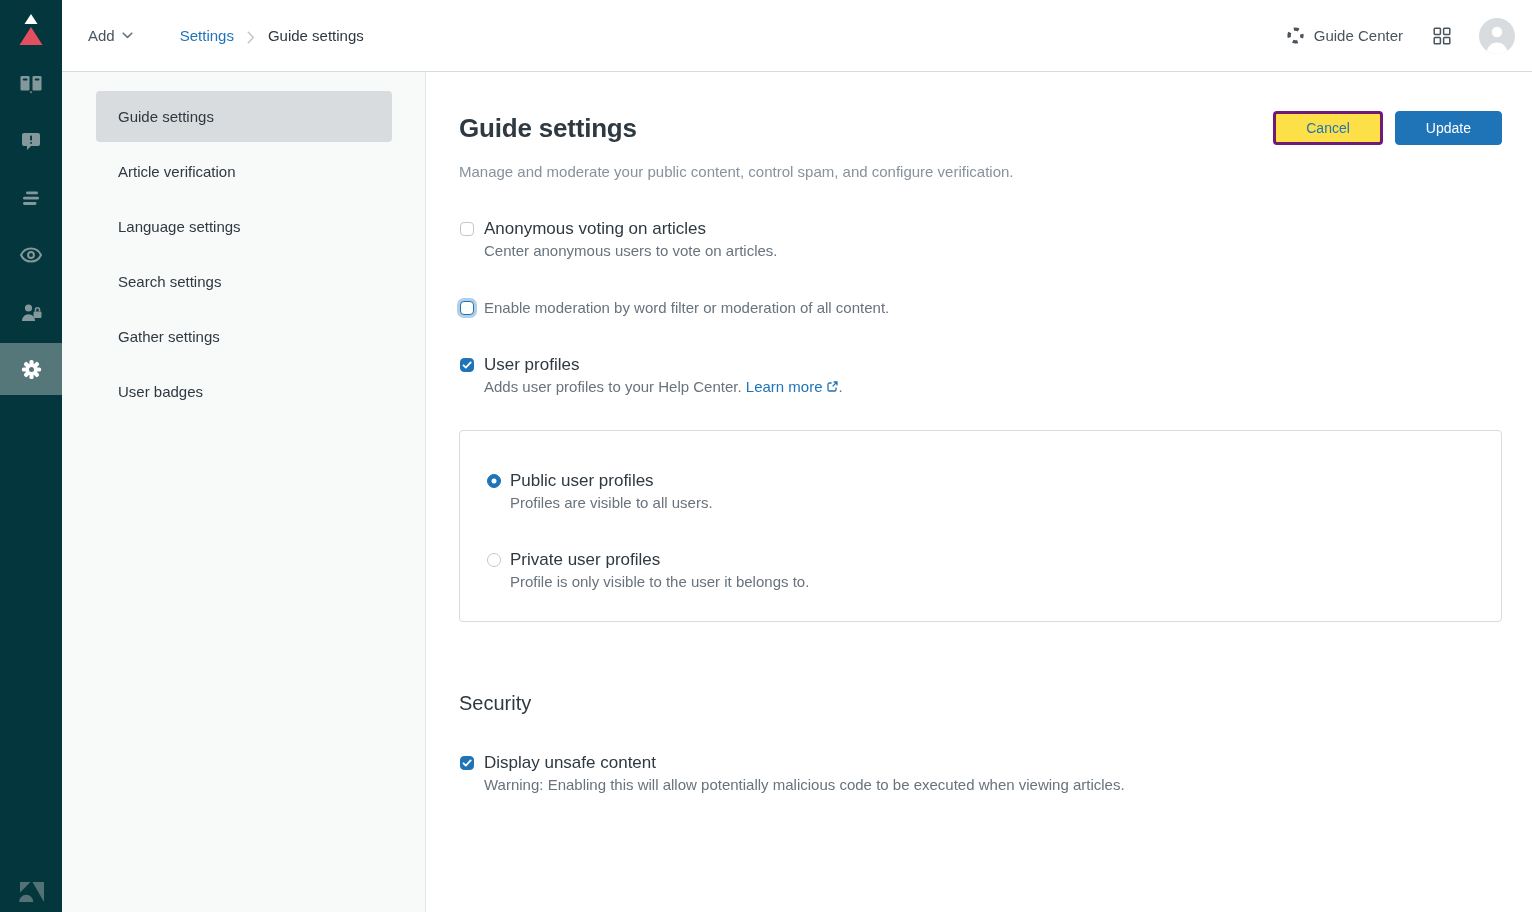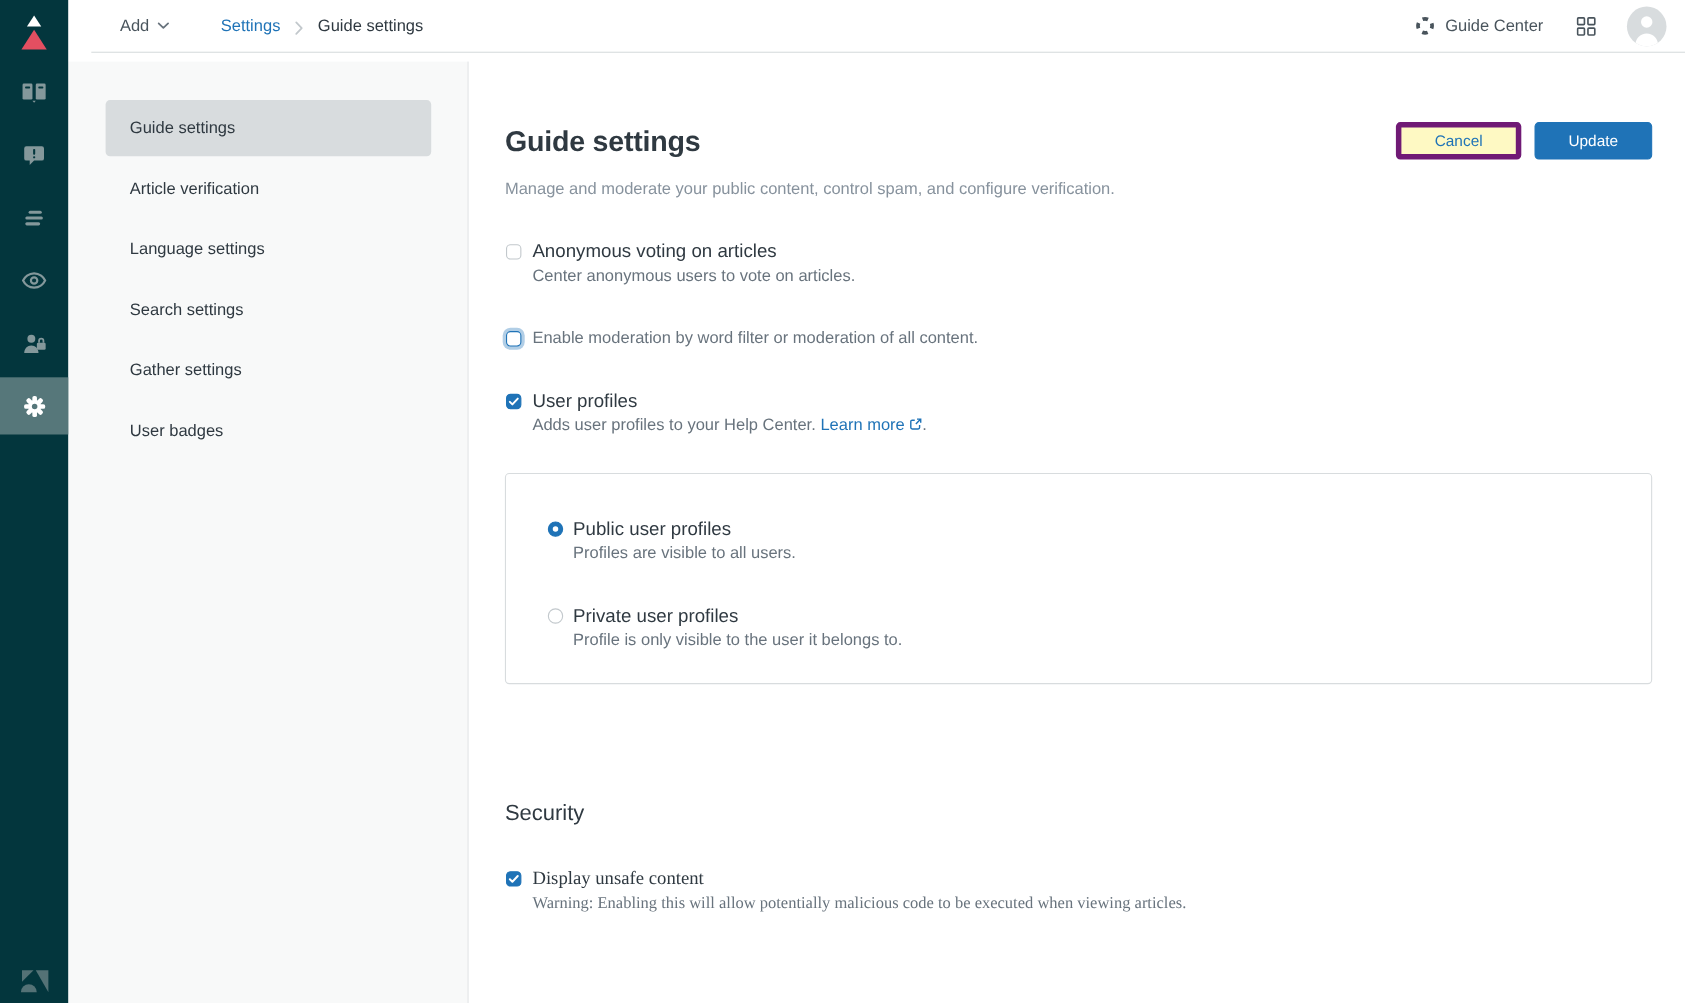--- a/index.html
+++ b/index.html
@@ -22,23 +22,23 @@
   }
   .rail-item svg { fill:#84989b; }
   .rail-item .stroked { fill:none; stroke:#84989b; }
   .rail-item.active { background:#56777a; }
   .rail-item.active svg { fill:#ffffff; }
   .rail-item.active .gear-hole { fill:#56777a; }
   .rail-zendesk { position:absolute; bottom:7px; left:0; width:62px; display:flex; justify-content:center; }
 
   
   .topbar {
-    position:absolute; left:62px; top:0; right:0; height:48px;
+    position:absolute; left:62px; top:0; right:0; height:72px;
     background:#fff; border-bottom:1px solid #d8dcde;
-    display:flex; align-items:center; padding:0 17px 0 26px; z-index:4;margin-left:21px;
+    display:flex; align-items:center; padding:0 17px 0 26px; z-index:4;
   }
   .add-btn { display:flex; align-items:center; gap:7px; color:#49545c; font-size:15px; cursor:pointer; }
   .breadcrumb { display:flex; align-items:flex-end; gap:13px; margin-left:47px; font-size:15px; }
   .breadcrumb a { color:#1f73b7; text-decoration:none; cursor:pointer; }
   .breadcrumb .crumb-current { color:#2f3941; }
   .topbar-right { margin-left:auto; display:flex; align-items:center; }
   .help-center { display:flex; align-items:center; gap:9px; color:#49545c; font-size:15px; cursor:pointer; }
   .apps-grid { margin-left:30px; display:flex; cursor:pointer; }
   .avatar {
     margin-left:28px; width:36px; height:36px; border-radius:50%;
@@ -62,21 +62,21 @@
     position:absolute; left:427px; top:57px; right:0; bottom:0;
     background:#fff; padding:0 30px 0 32px; overflow:hidden;
   }
   .page-header { margin-top:54px; display:flex; align-items:center; justify-content:space-between; }
   h1.page-title { font-size:26px; font-weight:600; color:#2f3941; letter-spacing:-0.2px; }
   .actions { display:flex; gap:12px; }
   .btn {
     height:34px; padding:0 30px; border-radius:4px; font-size:14px;
     font-family:"Liberation Sans", sans-serif; cursor:pointer; display:flex; align-items:center;
   }
-  .btn-outline { background:#fef9c3; border:5px solid #701a75; color:#1f73b7; }
+  .btn-outline { background:#fde047; border:3px solid #701a75; color:#1f73b7; }
   .btn-primary { background:#1f73b7; border:1px solid #1f73b7; color:#fff; }
 
   h2.section-heading { margin-top:48px; font-size:20px; font-weight:400; color:#2f3941; line-height:22px; }
   .section-desc { margin-top:17px; font-size:15px; color:#87929d; line-height:20px; }
 
   .opt { display:flex; margin-top:35px; }
   .opt.first { margin-top:36px; }
   .checkbox {
     flex:none; width:14px; height:14px; margin:4px 10px 0 1px;
     border:1px solid #c2c8cc; border-radius:4px; background:#fff;
@@ -86,35 +86,35 @@
   .checkbox.checked { background:#1f73b7; border-color:#1f73b7; }
   .checkbox.checked svg { display:block; }
   .checkbox.focused { border-color:#1f73b7; box-shadow:0 0 0 3px rgba(31,115,183,0.35); }
   .opt-label { font-size:17px; color:#2f3941; line-height:22px; cursor:pointer; }
   .opt-desc { font-size:15px; color:#68737d; line-height:22px; }
   .link { color:#1f73b7; text-decoration:none; cursor:pointer; }
   .ext-icon { vertical-align:-1px; margin-left:3px; }
 
   .profile-card {
     margin-top:32px; height:192px; border:1px solid #d8dcde; border-radius:4px;
-    padding:39px 20px 0 38px;
+    padding:39px 20px 0 27px;
   }
   .radio-row { display:flex; }
   .radio-row + .radio-row { margin-top:35px; }
   .radio {
     flex:none; width:14px; height:14px; margin:4px 9px 0 0;
     border:1px solid #c2c8cc; border-radius:50%; background:#fff; position:relative; cursor:pointer;
   }
   .radio.selected { background:#1f73b7; border-color:#1f73b7; }
   .radio.selected::after {
     content:""; position:absolute; left:50%; top:50%; transform:translate(-50%,-50%);
     width:5px; height:5px; border-radius:50%; background:#fff;
   }
-  h2.security-heading { margin-top:106px; }
-  .opt.security-opt { margin-top:38px;font-family:Liberation Serif, serif; }
+  h2.security-heading { margin-top:70px; }
+  .opt.security-opt { margin-top:38px; }
 </style>
 </head>
 <body>
 
 <div class="rail">
   <div class="rail-logo">
     <svg width="34" height="40" viewBox="0 0 34 40">
       <polygon points="17,6 23.5,16 10.5,16" fill="#ffffff"></polygon>
       <polygon points="17,19 28.5,37 5.5,37" fill="#e34f61"></polygon>
     </svg>

